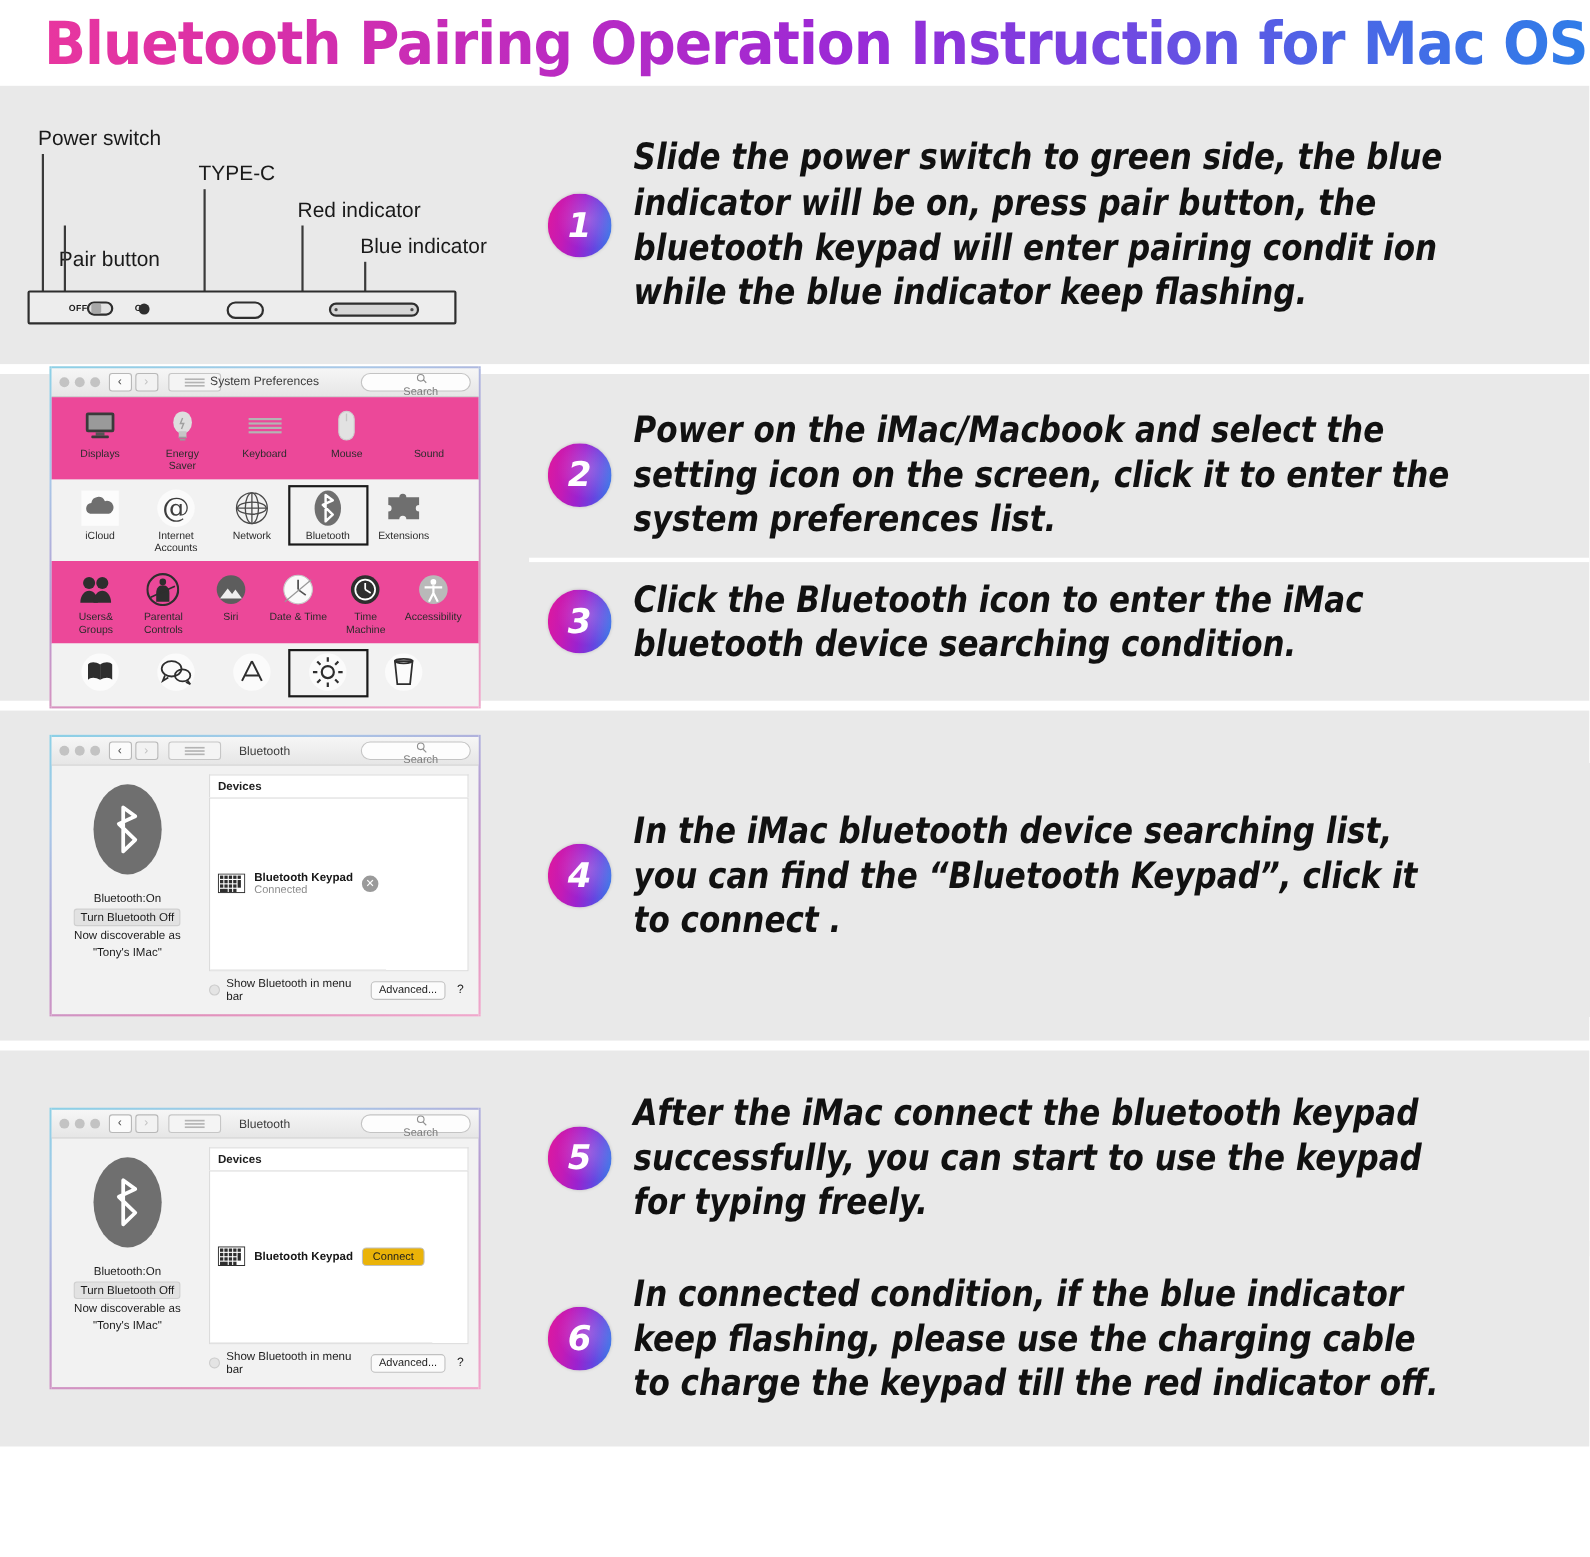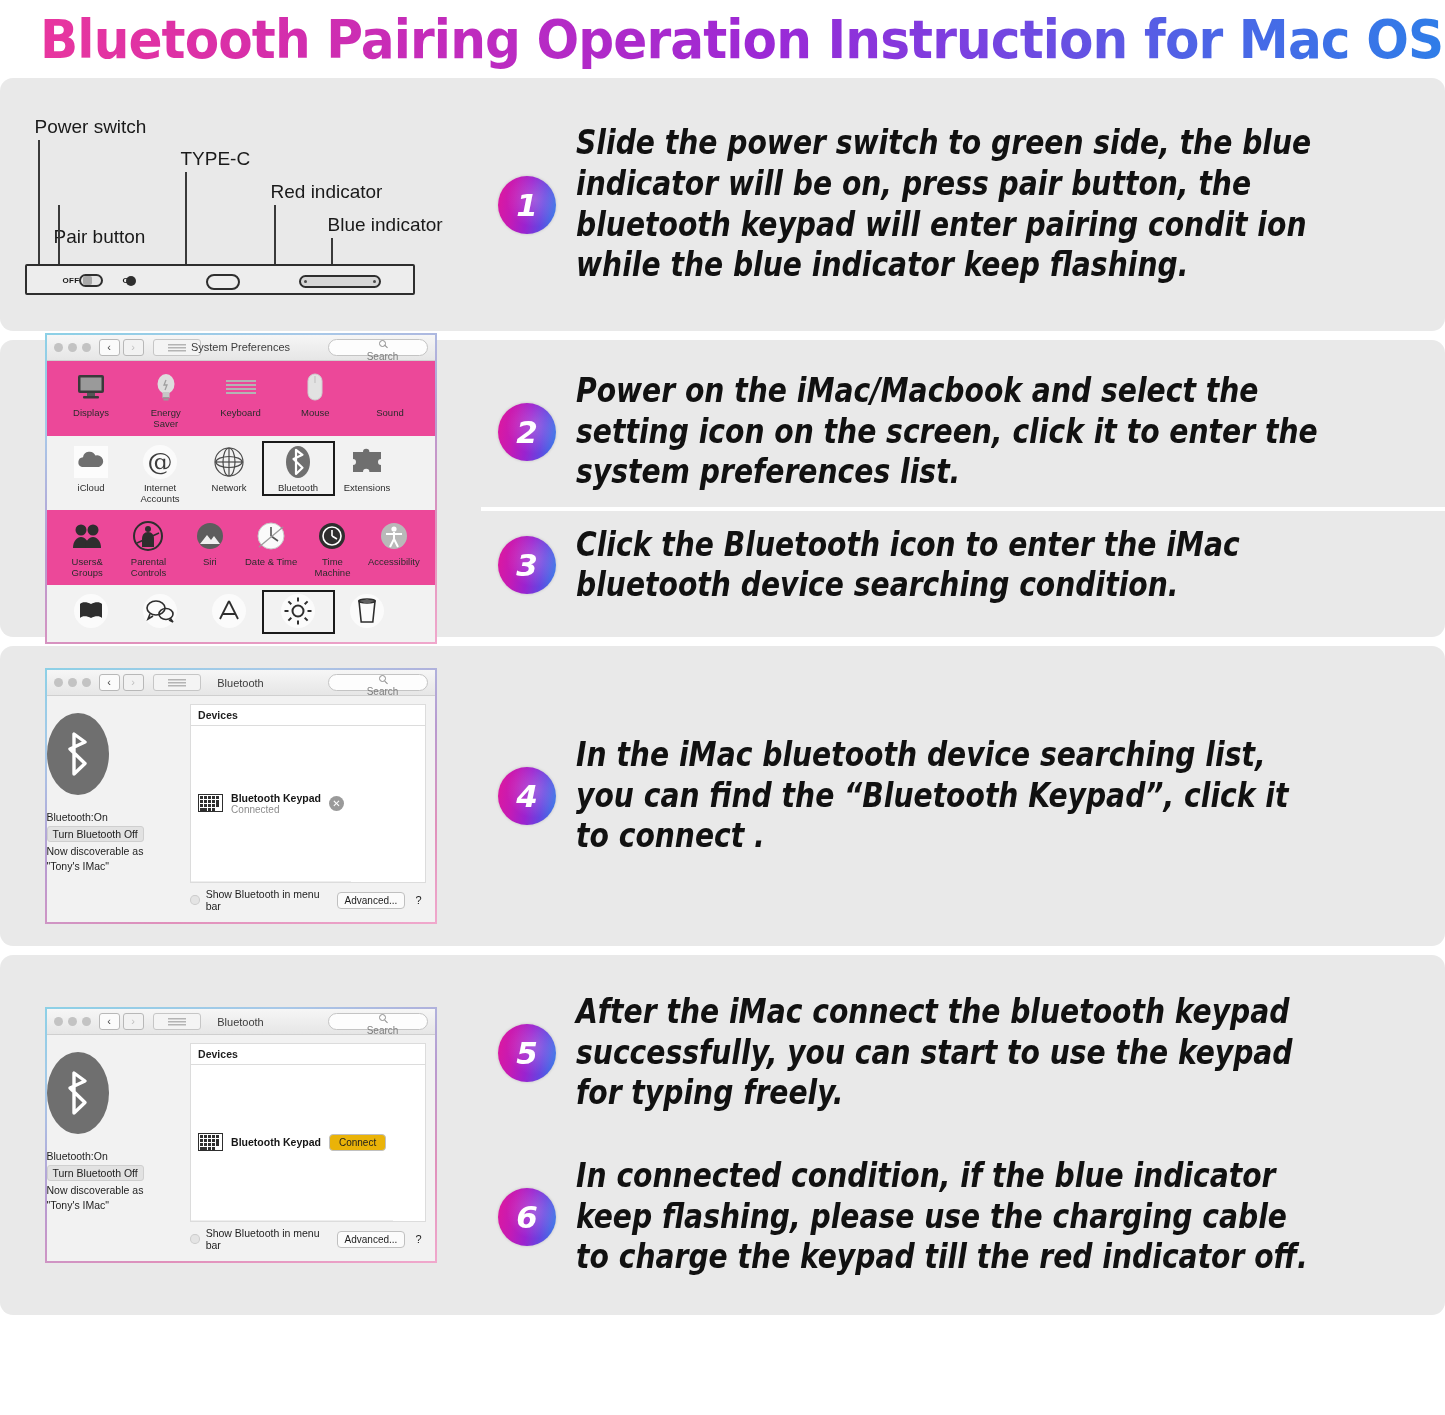--- a/index.html
+++ b/index.html
@@ -31,21 +31,20 @@
     -webkit-text-fill-color: transparent;
     font-family: "DejaVu Sans", sans-serif;
   }
 
   
   .panel {
     background: #e9e9e9;
     display: flex;
     position: relative;
     width: 1445px;
-    border-radius: 13px;
   }
   .panel + .panel { margin-top: 9px; }
 
   .panel-left {
     width: 481px;
     flex: 0 0 481px;
     display: flex;
     align-items: center;
     justify-content: center;
     position: relative;
@@ -298,21 +297,21 @@
     border-radius: 50%;
     background: #fbfbfb;
     display: flex; align-items: center; justify-content: center;
   }
 
   
   .bt-body { display: flex; height: 226px; }
   .bt-left {
     width: 143px;
     display: flex; flex-direction: column;
-    align-items: flex-start;
+    align-items: center;
     padding-top: 17px;
   }
   .bt-big {
     width: 62px; height: 82px;
     border-radius: 31px/41px;
     background: #6f6f6f;
     display: flex; align-items: center; justify-content: center;
     margin-bottom: 13px;
   }
   .bt-left .lt { font-size: 10.5px; color: #1d1d1d; margin-top: 3px; text-align: center; }

